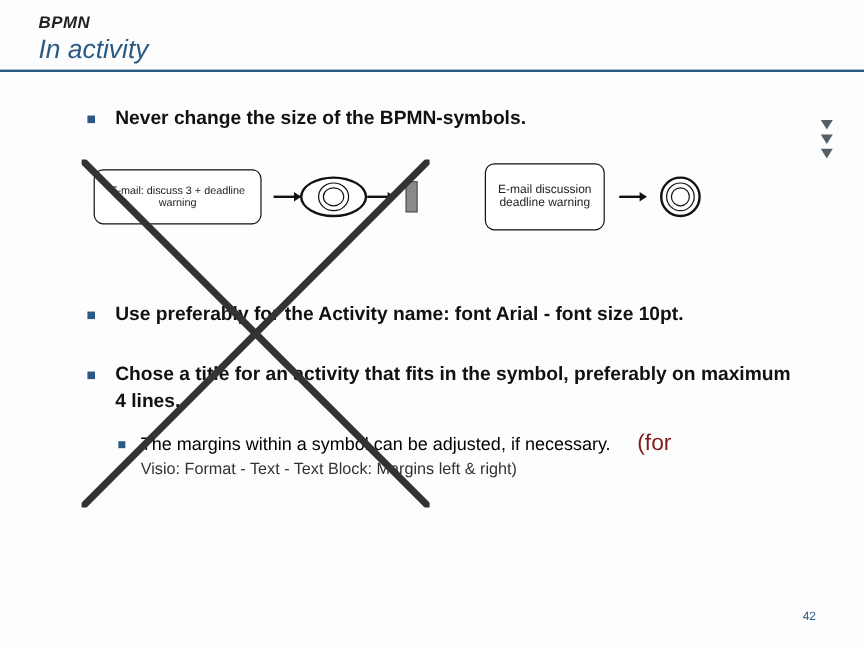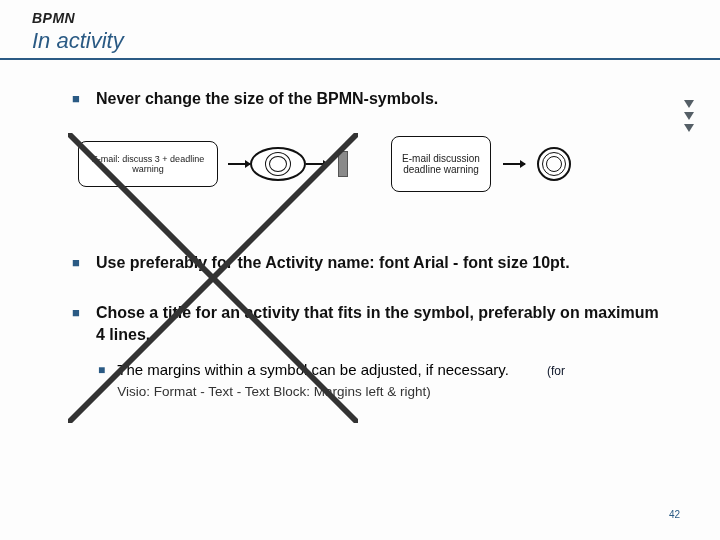--- a/index.html
+++ b/index.html
@@ -125,21 +125,21 @@
     position: absolute;
     inset: -4px -4px -4px -4px;
     pointer-events: none;
   }
   .cross line { stroke: #333; stroke-width: 2; }
 
   .right-group {
     display: flex;
     align-items: center;
     gap: 12px;
-    margin-left: 23px;
+    margin-left: 36px;
   }
   .right-task {
     width: 100px;
     height: 56px;
     font-size: 10px;
   }
 
   .sub-bullet {
     display: flex;
     align-items: flex-start;
@@ -148,23 +148,23 @@
     font-size: 15px;
   }
   .sub-bullet .marker {
     color: #2a5a84;
     font-size: 12px;
     margin-right: 12px;
     line-height: 20px;
   }
   .sub-bullet .txt { line-height: 20px; }
   .for-note {
-    font-size: 12px;
-    color: #0f172a;
-    margin-left: 34px;
+    font-size: 19px;
+    color: #7f1d1d;
+    margin-left: 18px;
   }
   .sub-detail {
     font-size: 13.5px;
     color: #333;
     line-height: 18px;
   }
 
   .triangles {
     position: absolute;
     right: 26px;

